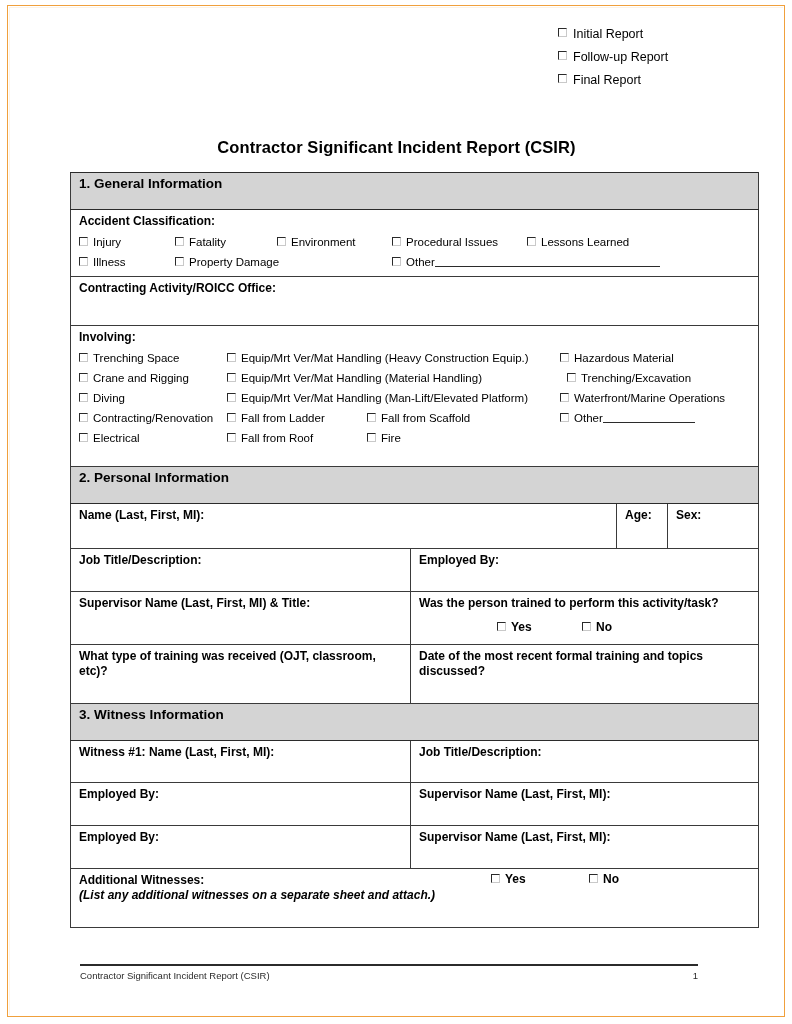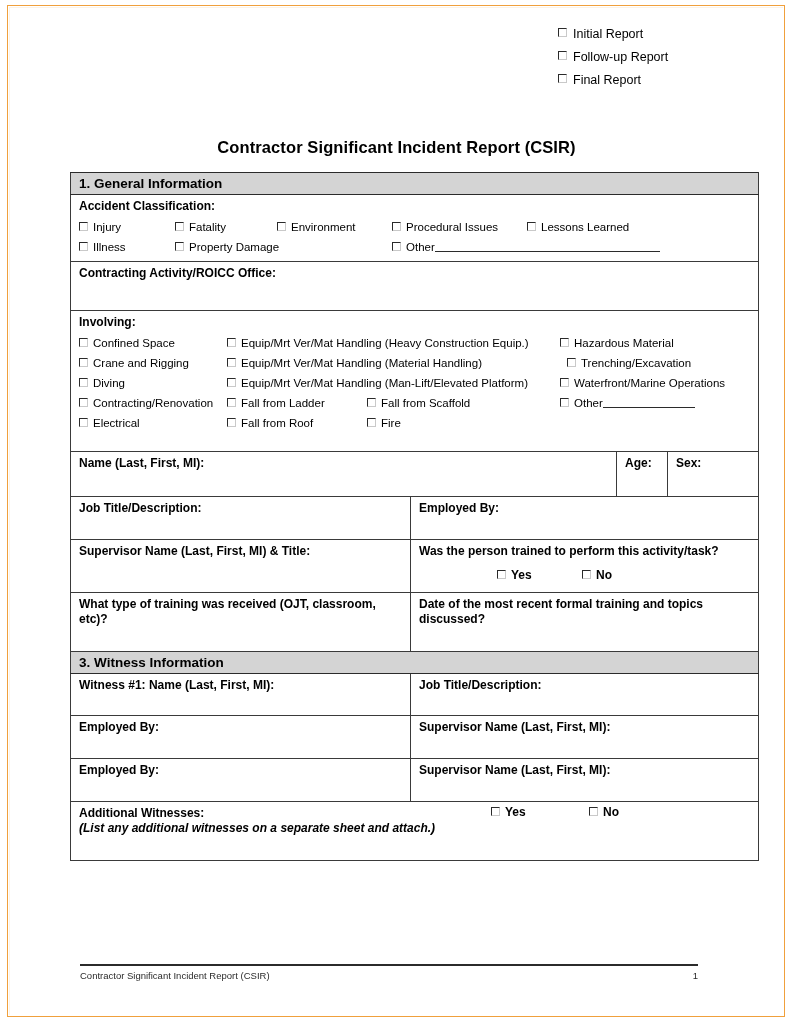--- a/index.html
+++ b/index.html
@@ -98,21 +98,21 @@
   }
   .form-table td {
     border: 1.2px solid #3a3a3a;
     padding: 0;
     vertical-align: top;
   }
   .sect-head td {
     background: #d4d4d4;
     font-weight: bold;
     font-size: 13.5px;
-    padding: 3px 0 3px 8px;
+    padding: 3px 0 18px 8px;
     border-top: 1.6px solid #2b2b2b;
     border-bottom: 1.6px solid #2b2b2b;
   }
   .cell {
     padding: 4px 6px 4px 8px;
     font-size: 12px;
   }
   .lbl {
     font-weight: bold;
     font-size: 12px;
@@ -268,21 +268,21 @@
     </tr>
 
     <tr>
       <td colspan="4" style="height:140px;">
         <div class="cell" style="padding-bottom:6px;">
           <span class="lbl">Involving:</span>
 
           <div class="cbrow">
             <div class="cbitem" style="width:148px">
               <span class="cb"></span>
-              <span class="cbtext">Confined Space</span>
+              <span class="cbtext">Trenching Space</span>
             </div>
             <div class="cbitem" style="width:333px">
               <span class="cb"></span>
               <span class="cbtext">Equip/Mrt Ver/Mat Handling (Heavy Construction Equip.)</span>
             </div>
             <div class="cbitem">
               <span class="cb"></span>
               <span class="cbtext">Hazardous Material</span>
             </div>
           </div>
@@ -348,20 +348,23 @@
             </div>
             <div class="cbitem">
               <span class="cb"></span>
               <span class="cbtext">Fire</span>
             </div>
           </div>
         </div>
       </td>
     </tr>
 
+    <tr class="sect-head">
+      <td colspan="4">2.  Personal Information</td>
+    </tr>
     <tr>
       <td colspan="2" style="height:44px;">
         <div class="cell"><span class="lbl">Name (Last, First, MI):</span></div>
       </td>
       <td>
         <div class="cell"><span class="lbl">Age:</span></div>
       </td>
       <td>
         <div class="cell"><span class="lbl">Sex:</span></div>
       </td>

